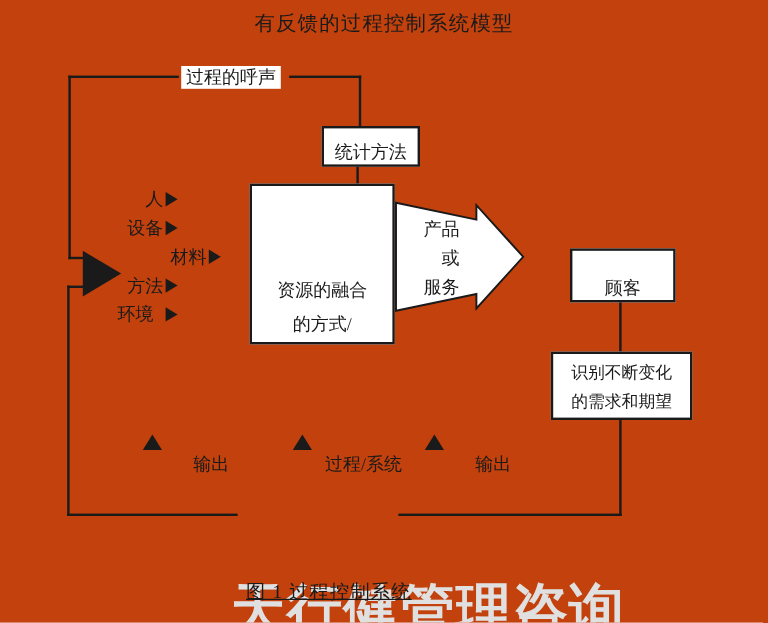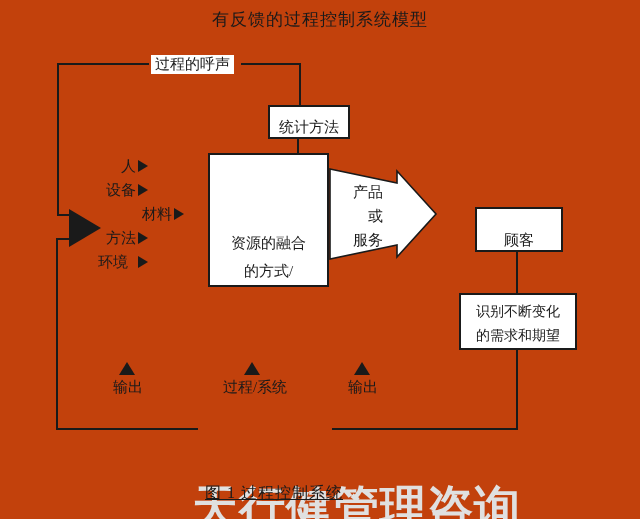--- a/index.html
+++ b/index.html
@@ -60,21 +60,21 @@
     border-bottom: 19px solid transparent;
     border-left: 32px solid #1a1a1a;
   }
   .tri-up {
     position: absolute;
     width: 0; height: 0;
     border-left: 8px solid transparent;
     border-right: 8px solid transparent;
     border-bottom: 13px solid #1a1a1a;
   }
-  .marker-label { position: absolute; font-size: 15px; white-space: nowrap; text-align: center; }
+  .marker-label { position: absolute; font-size: 15px; white-space: nowrap; text-align: center; margin-left: 48px; }
   .arrow-text {
     position: absolute;
     left: 333px; top: 180px;
     width: 50px;
     text-align: right;
     font-size: 15px;
     line-height: 24px;
   }
   .proc-text { line-height: 28px; }
   .needs-text { font-size: 14px; line-height: 24px; }

